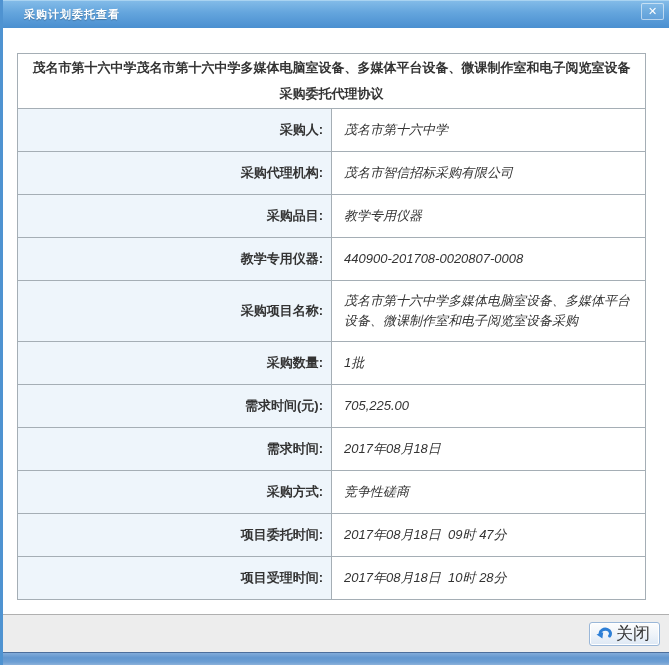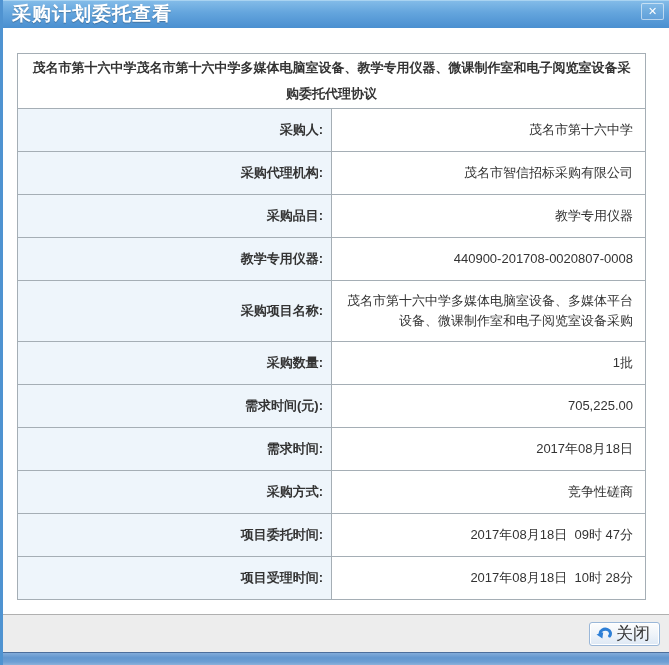--- a/index.html
+++ b/index.html
@@ -23,23 +23,23 @@
     position: relative;
     flex: 0 0 28px;
     margin-left: -3px; 
     background: linear-gradient(to bottom, #85bde9 0%, #64a5dd 45%, #4a8fd0 100%);
     box-shadow: inset 0 1px 0 #a9d3f1;
     display: flex;
     align-items: center;
   }
   .titlebar .title {
     color: #ffffff;
-    font-size: 19px;
-    font-weight: bold;
-    padding-left: 12px;
+    font-size: 11px;
+    font-weight: bold;
+    padding-left: 24px;
     text-shadow: 0 1px 1px rgba(0,0,0,0.25);
     letter-spacing: 1px;
   }
   .close-x {
     position: absolute;
     top: 3px;
     right: 5px;
     width: 23px;
     height: 17px;
     border: 1px solid rgba(255,255,255,0.55);
@@ -81,25 +81,26 @@
   }
   th.row-label {
     width: 160px;
     background: #eef5fb;
     font-weight: bold;
     text-align: right;
     padding: 12px 8px;
     white-space: nowrap;
   }
   td.row-value {
-    text-align: right;
+    text-align: left;
     padding: 10px 12px;
     line-height: 20px;
     white-space: pre-wrap;
     word-break: break-all;
+    font-style: italic;
   }
   
   .footer {
     flex: 0 0 38px;
     margin-left: -3px;
     background: #ededed;
     border-top: 1px solid #b0b0b0;
     border-left: 3px solid #4f93d1;
     display: flex;
     justify-content: flex-end;
@@ -140,21 +141,21 @@
     <span class="close-x">
       <span>✕</span>
     </span>
   </div>
 
   <div class="content">
 
     <table class="info">
       <tbody>
         <tr>
-          <td class="agreement-title" colspan="2">茂名市第十六中学茂名市第十六中学多媒体电脑室设备、教学专用仪器、微课制作室和电子阅览室设备采购委托代理协议</td>
+          <td class="agreement-title" colspan="2">茂名市第十六中学茂名市第十六中学多媒体电脑室设备、多媒体平台设备、微课制作室和电子阅览室设备采购委托代理协议</td>
         </tr>
       <tr>
     <th class="row-label">采购人:</th>
     <td class="row-value">茂名市第十六中学</td>
   </tr>
           <tr>
     <th class="row-label">采购代理机构:</th>
     <td class="row-value">茂名市智信招标采购有限公司</td>
   </tr>
           <tr>

